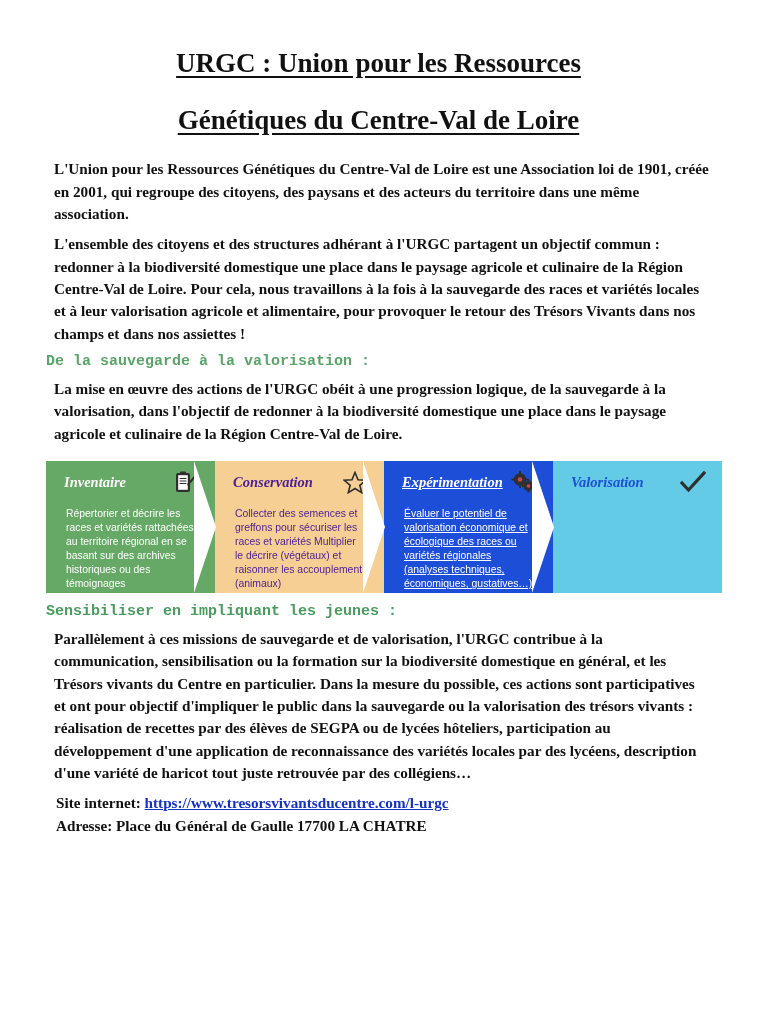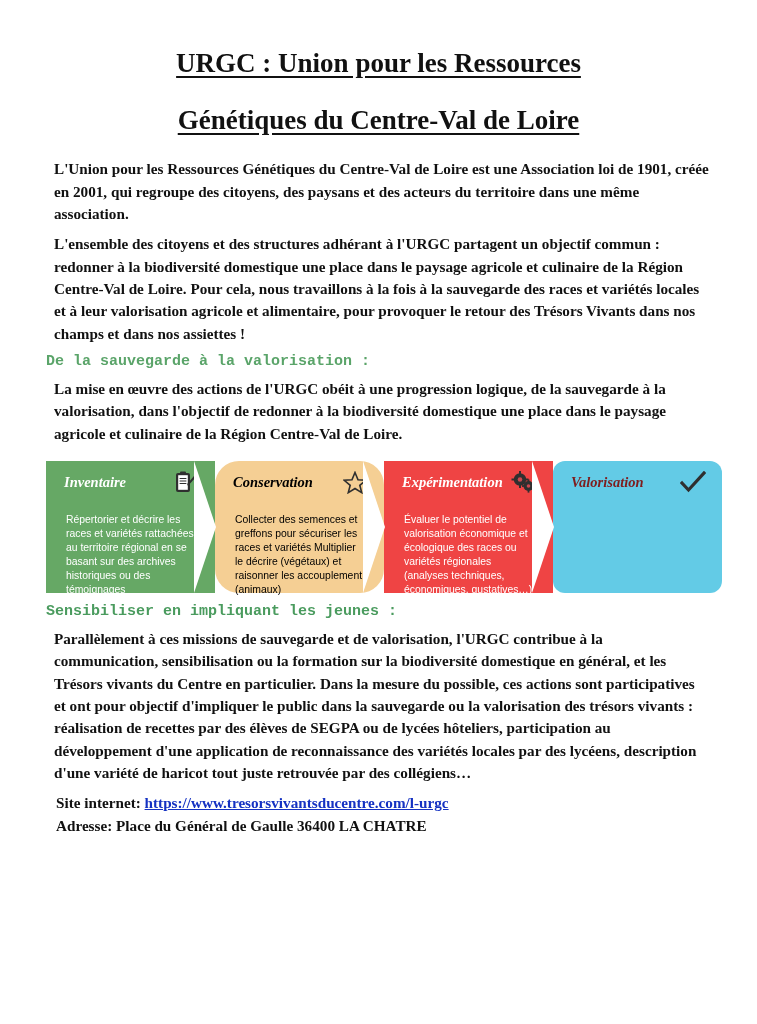--- a/index.html
+++ b/index.html
@@ -82,21 +82,21 @@
     width: 22px;
     height: 100%;
     z-index: 3;
     pointer-events: none;
   }
   .chev-head {
     display: flex;
     align-items: center;
     justify-content: space-between;
     gap: 6px;
-    margin-bottom: 19px;
+    margin-bottom: 13px;
   }
   .chev-title {
     font-family: "Liberation Serif", serif;
     font-style: italic;
     font-weight: bold;
     font-size: 14.5px;
     white-space: nowrap;
   }
   .chev-icon {
     flex: 0 0 auto;
@@ -108,23 +108,23 @@
   }
   .chev-body {
     font-family: "Liberation Sans", sans-serif;
     font-weight: normal;
     font-size: 10.4px;
     line-height: 1.35;
     text-align: left;
     padding: 0 2px;
   }
   .c1 { background: #66a865; }
-  .c2 { background: #f5cf94; color: #000000; border-radius: 24px; }
-  .c3 { background: #ef4444; }
-  .c4 { background: #63cbe6; color: #7f1d1d; border-radius: 12px; }
+  .c2 { background: #f5cf94; color: #4c1d95; }
+  .c3 { background: #1d4ed8; text-decoration: underline; }
+  .c4 { background: #63cbe6; color: #1d4ed8; }
   .c1 .chev-title, .c3 .chev-title { color: #ffffff; }
 
   
   .linkline {
     font-family: "Liberation Serif", serif;
     font-weight: bold;
     font-size: 15.2px;
     line-height: 1.5;
     margin-left: 16px;
     color: #111111;
@@ -247,16 +247,16 @@
   <div class="body-block">
     <p>Parallèlement à ces missions de sauvegarde et de valorisation, l'URGC contribue à la communication, sensibilisation ou la formation sur la biodiversité domestique en général, et les Trésors vivants du Centre en particulier. Dans la mesure du possible, ces actions sont participatives et ont pour objectif d'impliquer le public dans la sauvegarde ou la valorisation des trésors vivants : réalisation de recettes par des élèves de SEGPA ou de lycées hôteliers, participation au développement d'une application de reconnaissance des variétés locales par des lycéens, description d'une variété de haricot tout juste retrouvée par des collégiens…</p>
   </div>
 
   <div class="linkline">
     <span class="plain">Site internet:</span>
     <a href="#">https://www.tresorsvivantsducentre.com/l-urgc</a>
   </div>
   <div class="linkline">
     <span class="plain">Adresse:</span>
-    <span class="plain">Place du Général de Gaulle 36400 LA CHATRE</span>
+    <span class="plain">Place du Général de Gaulle 17700 LA CHATRE</span>
   </div>
 
 </div>
 
 </body></html>

